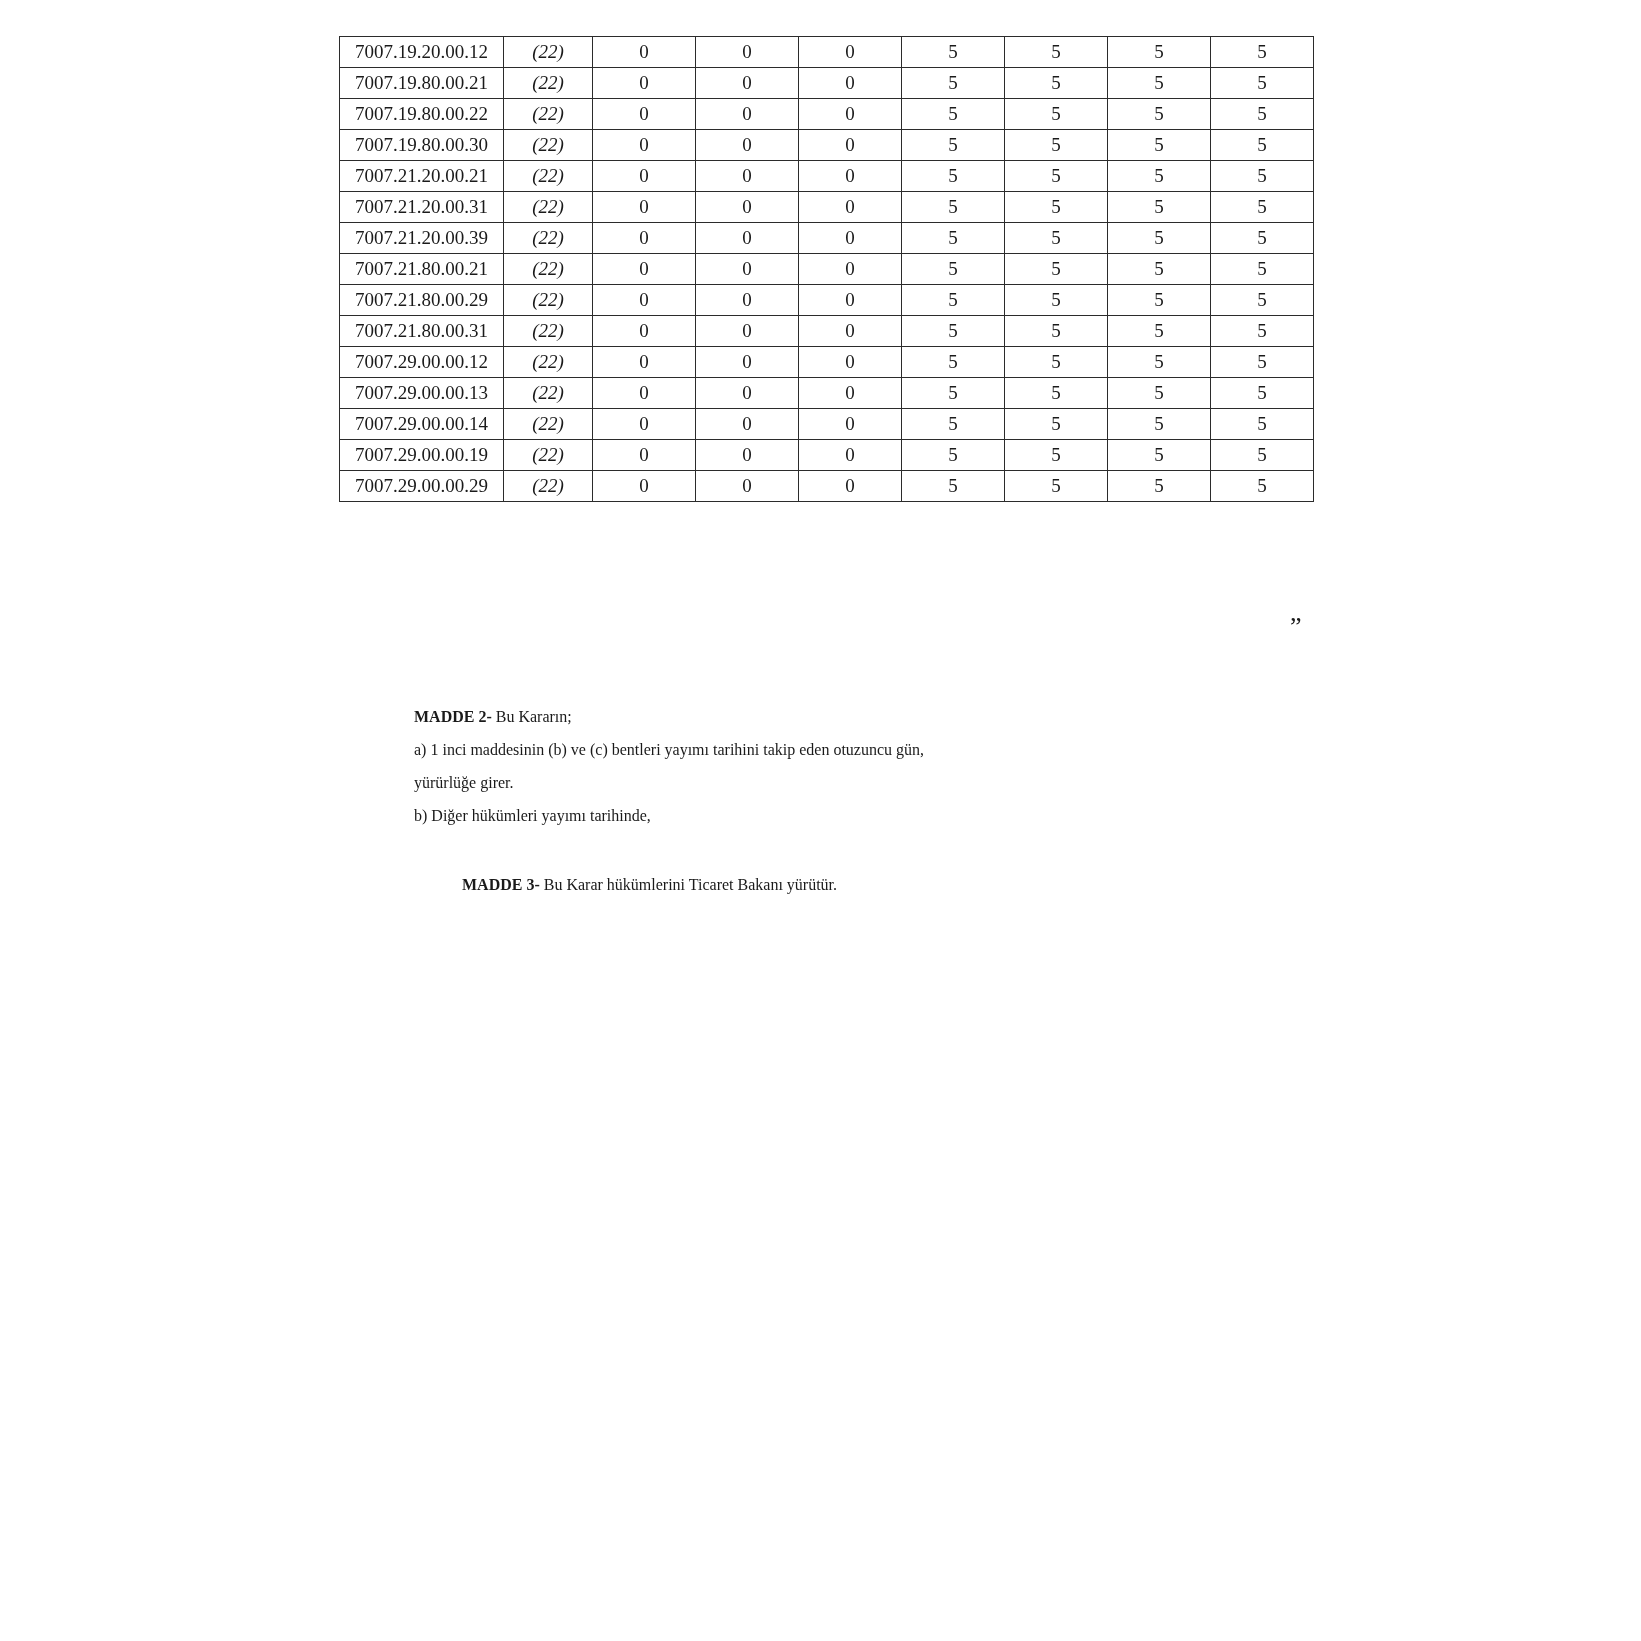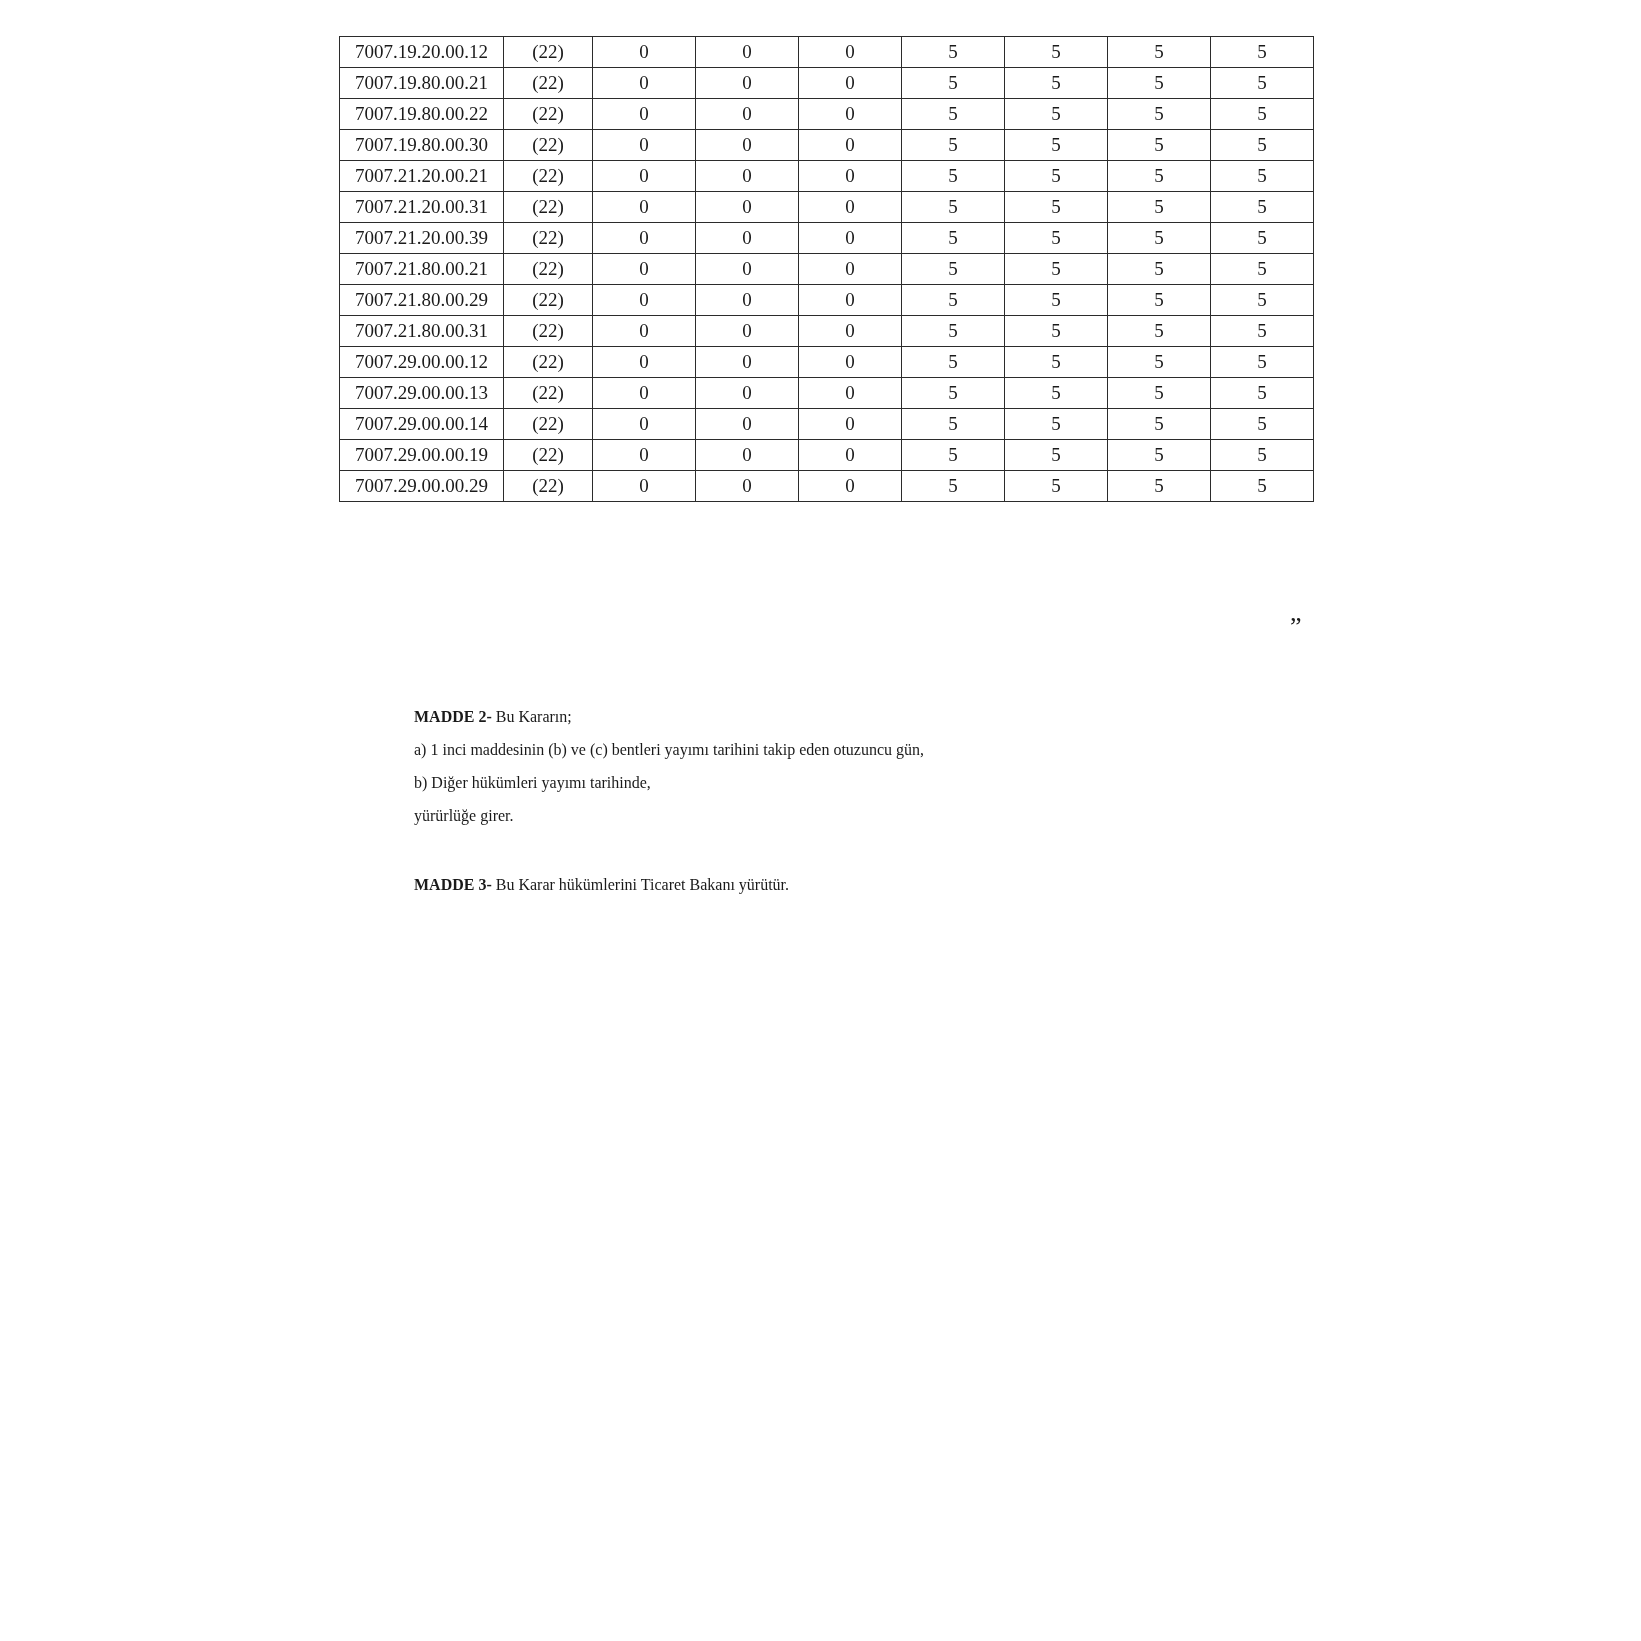--- a/index.html
+++ b/index.html
@@ -50,20 +50,21 @@
   }
 
   td.code {
     text-align: left;
     padding-left: 8px;
     width: 163px;
     white-space: nowrap;
   }
 
   td.note {
+    font-style: italic;
     width: 88px;
   }
 
   td.val {
     width: 102px;
   }
 
   .closing-quote {
     position: absolute;
     left: 1290px;
@@ -82,20 +83,21 @@
     font-size: 16px;
     line-height: 33px;
   }
 
   .para {
     margin: 0 0 0 0;
   }
 
   .para.spaced {
     margin-top: 36px;
+    margin-left: 48px;
   }
 
   .lead {
     font-weight: bold;
   }
 
   .line {
     display: block;
     white-space: nowrap;
   }
@@ -277,22 +279,22 @@
     </table>
   </div>
 
   <div class="closing-quote">”</div>
 
   <div class="body-text">
 
     <p class="para">
       <span class="line"><span class="lead">MADDE 2-</span><span> Bu Kararın;</span></span>
       <span class="line">a) 1 inci maddesinin (b) ve (c) bentleri yayımı tarihini takip eden otuzuncu gün,</span>
+      <span class="line">yürürlüğe girer.</span>
       <span class="line">b) Diğer hükümleri yayımı tarihinde,</span>
-      <span class="line">yürürlüğe girer.</span>
     </p>
 
     <p class="para spaced">
       <span class="line"><span class="lead">MADDE 3-</span><span> Bu Karar hükümlerini Ticaret Bakanı yürütür.</span></span>
     </p>
 
   </div>
 
 </div>
 

